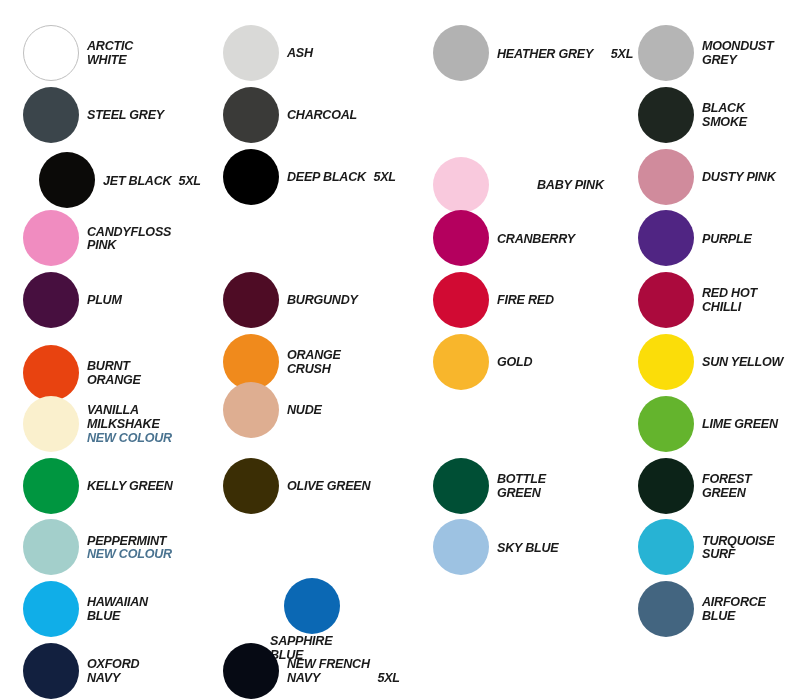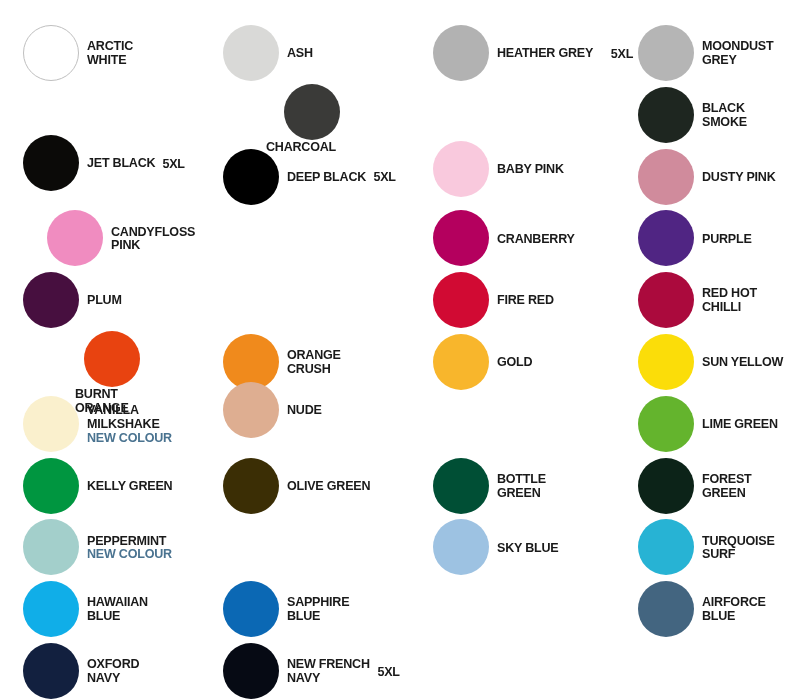--- a/index.html
+++ b/index.html
@@ -47,23 +47,24 @@
     flex: 0 0 56px;
     margin-left: 23px;
     box-sizing: border-box;
   }
   .swatch-circle.outlined {
     border: 1px solid #bfbfbf;
   }
   .swatch-text {
     margin-left: 8px;
     display: flex;
-    align-items: center;
+    align-items: flex-end;
     flex: 1 1 auto;
     min-width: 0;
+    font-style: italic;
   }
   .swatch-names {
     display: block;
     line-height: 1.02;
   }
   .swatch-name {
     display: block;
     font-family: "Liberation Sans", sans-serif;
     font-weight: bold;
     font-size: 13.5px;
@@ -108,47 +109,55 @@
 <div class="column col-0" style="left: 0px;">
       <div class="swatch-row" style="top: 22px;">
         <div class="swatch-circle outlined" title="ARCTIC WHITE" style="background: rgb(255, 255, 255);"></div>
         <div class="swatch-text">
           <div class="swatch-names">
             <span class="swatch-name">ARCTIC</span>
             <span class="swatch-name">WHITE</span>
           </div>
         </div>
       </div>
-      <div class="swatch-row" style="top: 132px;">
+      <div class="swatch-row" style="top: 83.8px;">
+        <div class="swatch-circle" title="STEEL GREY" style="background: rgb(59, 69, 75);"></div>
+        <div class="swatch-text">
+          <div class="swatch-names">
+            <span class="swatch-name">STEEL GREY</span>
+          </div>
+        </div>
+      </div>
+      <div class="swatch-row" style="top: 149px; padding-left: 16px;">
         <div class="swatch-circle" title="JET BLACK" style="background: rgb(11, 10, 8);"></div>
         <div class="swatch-text">
           <div class="swatch-names">
             <span class="swatch-name">JET BLACK</span>
           </div>
           <span class="swatch-size">5XL</span>
         </div>
       </div>
-      <div class="swatch-row" style="top: 207.4px; margin-left: 24px;">
+      <div class="swatch-row" style="top: 207.4px;">
         <div class="swatch-circle" title="CANDYFLOSS PINK" style="background: rgb(240, 140, 192);"></div>
         <div class="swatch-text">
           <div class="swatch-names">
             <span class="swatch-name">CANDYFLOSS</span>
             <span class="swatch-name">PINK</span>
           </div>
         </div>
       </div>
       <div class="swatch-row" style="top: 269.2px;">
         <div class="swatch-circle" title="PLUM" style="background: rgb(71, 15, 63);"></div>
         <div class="swatch-text">
           <div class="swatch-names">
             <span class="swatch-name">PLUM</span>
           </div>
         </div>
       </div>
-      <div class="swatch-row" style="top: 331px; flex-direction: column;">
+      <div class="swatch-row" style="top: 342px;">
         <div class="swatch-circle" title="BURNT ORANGE" style="background: rgb(232, 67, 16);"></div>
         <div class="swatch-text">
           <div class="swatch-names">
             <span class="swatch-name">BURNT</span>
             <span class="swatch-name">ORANGE</span>
           </div>
         </div>
       </div>
       <div class="swatch-row" style="top: 392.8px;">
         <div class="swatch-circle" title="VANILLA MILKSHAKE" style="background: rgb(250, 240, 205);"></div>
@@ -198,37 +207,45 @@
     </div>
     <div class="column col-1" style="left: 200px;">
       <div class="swatch-row" style="top: 22px;">
         <div class="swatch-circle" title="ASH" style="background: rgb(217, 217, 215);"></div>
         <div class="swatch-text">
           <div class="swatch-names">
             <span class="swatch-name">ASH</span>
           </div>
         </div>
       </div>
-      <div class="swatch-row" style="top: 83.8px; flex-direction: column;">
+      <div class="swatch-row" style="top: 83.8px;">
         <div class="swatch-circle" title="CHARCOAL" style="background: rgb(58, 58, 56);"></div>
         <div class="swatch-text">
           <div class="swatch-names">
             <span class="swatch-name">CHARCOAL</span>
           </div>
         </div>
       </div>
       <div class="swatch-row" style="top: 145.6px;">
         <div class="swatch-circle" title="DEEP BLACK" style="background: rgb(0, 0, 0);"></div>
         <div class="swatch-text">
           <div class="swatch-names">
             <span class="swatch-name">DEEP BLACK</span>
           </div>
           <span class="swatch-size">5XL</span>
         </div>
       </div>
+      <div class="swatch-row" style="top: 269.2px;">
+        <div class="swatch-circle" title="BURGUNDY" style="background: rgb(78, 12, 37);"></div>
+        <div class="swatch-text">
+          <div class="swatch-names">
+            <span class="swatch-name">BURGUNDY</span>
+          </div>
+        </div>
+      </div>
       <div class="swatch-row" style="top: 331px;">
         <div class="swatch-circle" title="ORANGE CRUSH" style="background: rgb(240, 138, 28);"></div>
         <div class="swatch-text">
           <div class="swatch-names">
             <span class="swatch-name">ORANGE</span>
             <span class="swatch-name">CRUSH</span>
           </div>
         </div>
       </div>
       <div class="swatch-row" style="top: 379px;">
@@ -240,21 +257,21 @@
         </div>
       </div>
       <div class="swatch-row" style="top: 454.6px;">
         <div class="swatch-circle" title="OLIVE GREEN" style="background: rgb(59, 46, 5);"></div>
         <div class="swatch-text">
           <div class="swatch-names">
             <span class="swatch-name">OLIVE GREEN</span>
           </div>
         </div>
       </div>
-      <div class="swatch-row" style="top: 578.2px;">
+      <div class="swatch-row" style="top: 578.2px; flex-direction: column;">
         <div class="swatch-circle" title="SAPPHIRE BLUE" style="background: rgb(11, 104, 180);"></div>
         <div class="swatch-text">
           <div class="swatch-names">
             <span class="swatch-name">SAPPHIRE</span>
             <span class="swatch-name">BLUE</span>
           </div>
         </div>
       </div>
       <div class="swatch-row" style="top: 640px;">
         <div class="swatch-circle" title="NEW FRENCH NAVY" style="background: rgb(6, 10, 20);"></div>
@@ -270,21 +287,21 @@
     <div class="column col-2" style="left: 410px;">
       <div class="swatch-row" style="top: 22px;">
         <div class="swatch-circle" title="HEATHER GREY" style="background: rgb(178, 178, 178);"></div>
         <div class="swatch-text">
           <div class="swatch-names">
             <span class="swatch-name">HEATHER GREY</span>
           </div>
           <span class="swatch-size inline-size">5XL</span>
         </div>
       </div>
-      <div class="swatch-row" style="top: 138px;">
+      <div class="swatch-row" style="top: 154px; gap: 40px;">
         <div class="swatch-circle" title="BABY PINK" style="background: rgb(249, 201, 221);"></div>
         <div class="swatch-text">
           <div class="swatch-names">
             <span class="swatch-name">BABY PINK</span>
           </div>
         </div>
       </div>
       <div class="swatch-row" style="top: 207.4px;">
         <div class="swatch-circle" title="CRANBERRY" style="background: rgb(180, 0, 94);"></div>
         <div class="swatch-text">

